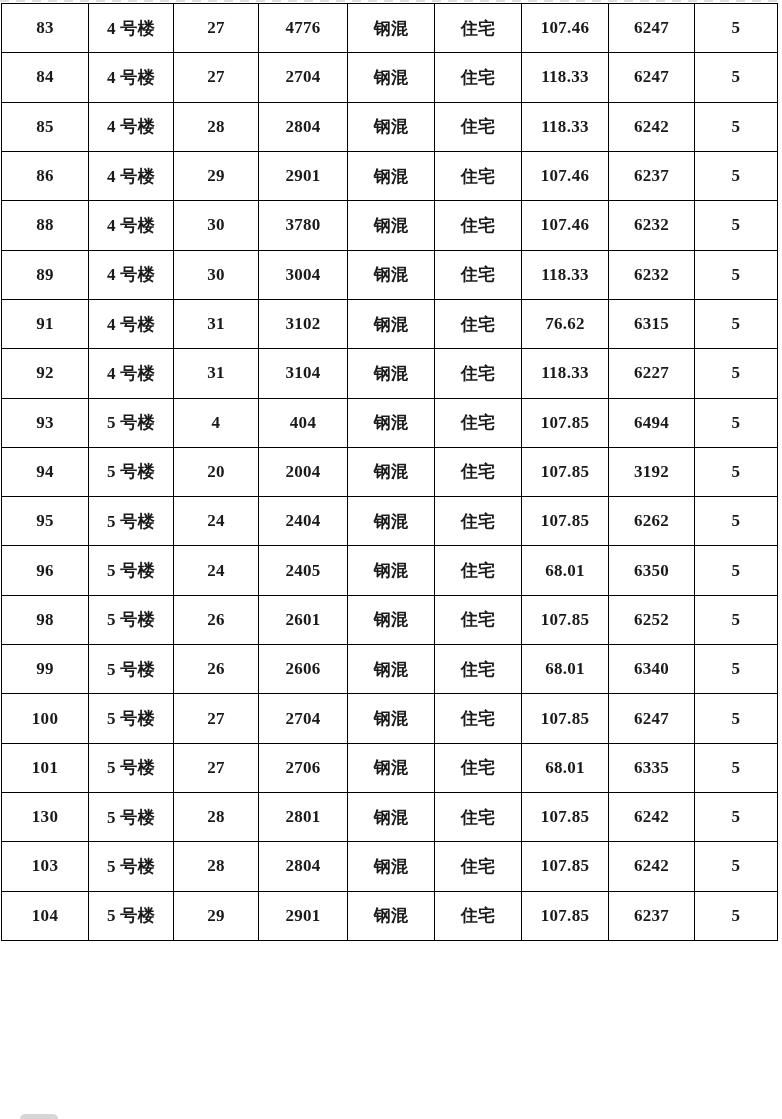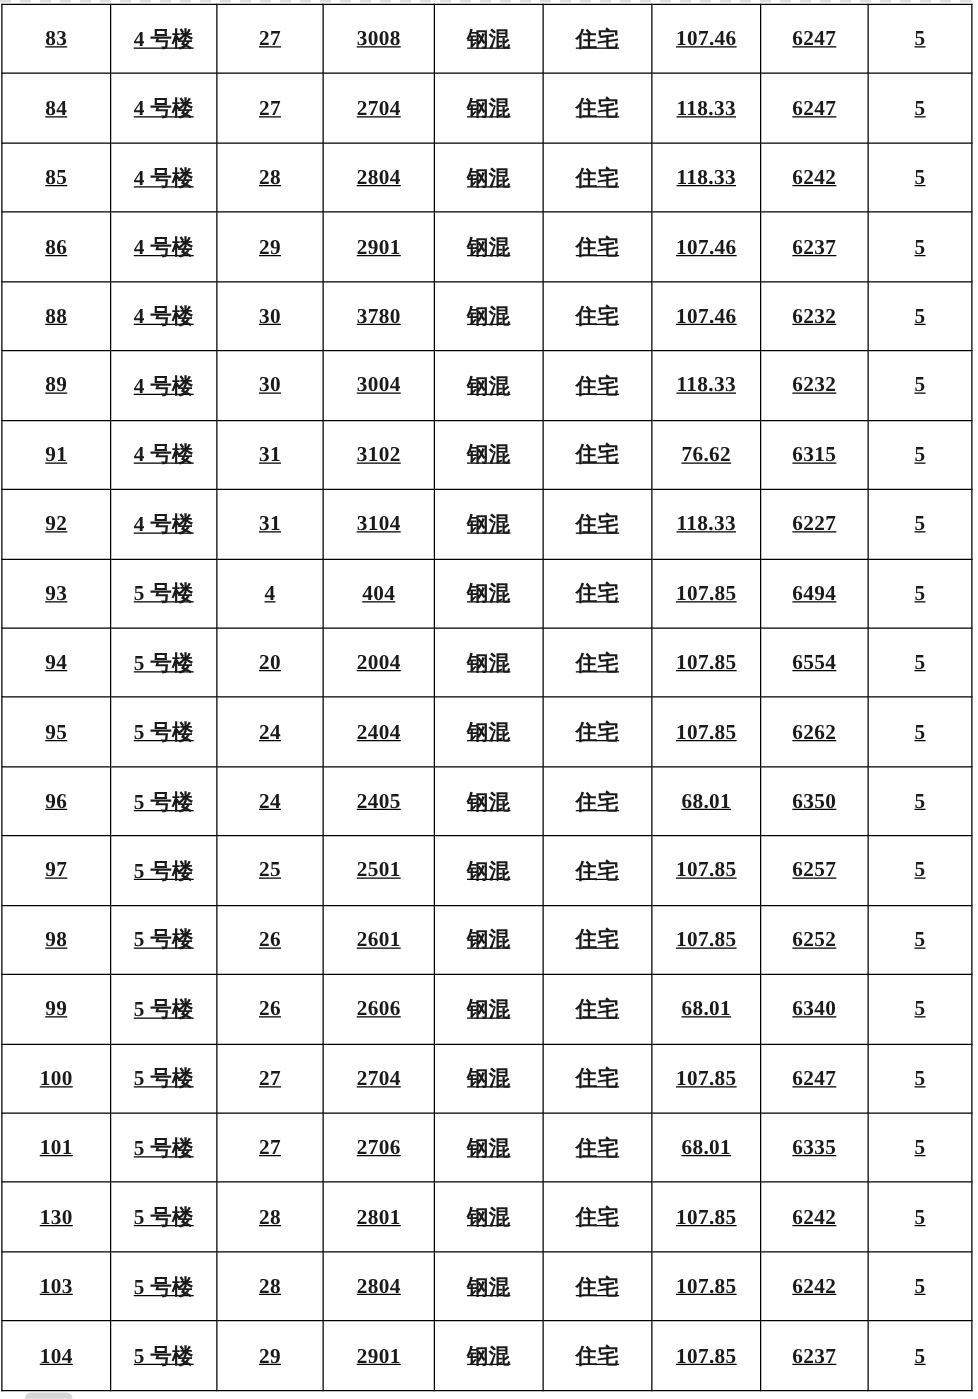--- a/index.html
+++ b/index.html
@@ -23,24 +23,23 @@
   }
   
   .top-remnant{
     position:absolute;top:0;left:0;width:782px;height:2px;
     background:repeating-linear-gradient(90deg,
       #d8d8d8 0 9px, transparent 9px 16px);
     opacity:.85;
   }
   table.price-table{
     position:absolute;left:1px;top:3px;
-    width:776px;height:1110px;
+    width:776px;height:938px;
     border-collapse:collapse;
     table-layout:fixed;
-    text-decoration:underline;
   }
   table.price-table td{
     border:1.5px solid var(--border-color);
     text-align:center;
     vertical-align:middle;
     padding:0;
     font-size:17px;
     font-weight:bold;
     color:var(--text-color);
     letter-spacing:.3px;
@@ -73,21 +72,21 @@
         <col style="width:87px">
       <col style="width:87px">
         <col style="width:86px">
         <col style="width:83px">
     </colgroup>
     <tbody id="table-body">
         <tr>
           <td>83</td>
           <td>4 号楼</td>
           <td>27</td>
-          <td>3008</td>
+          <td>4776</td>
           <td>钢混</td>
           <td>住宅</td>
           <td>107.46</td>
           <td>6247</td>
           <td>5</td>
         </tr>
         <tr>
           <td>84</td>
           <td>4 号楼</td>
           <td>27</td>
@@ -176,21 +175,21 @@
           <td>5</td>
         </tr>
         <tr>
           <td>94</td>
           <td>5 号楼</td>
           <td>20</td>
           <td>2004</td>
           <td>钢混</td>
           <td>住宅</td>
           <td>107.85</td>
-          <td>6554</td>
+          <td>3192</td>
           <td>5</td>
         </tr>
         <tr>
           <td>95</td>
           <td>5 号楼</td>
           <td>24</td>
           <td>2404</td>
           <td>钢混</td>
           <td>住宅</td>
           <td>107.85</td>
@@ -202,31 +201,20 @@
           <td>5 号楼</td>
           <td>24</td>
           <td>2405</td>
           <td>钢混</td>
           <td>住宅</td>
           <td>68.01</td>
           <td>6350</td>
           <td>5</td>
         </tr>
         <tr>
-          <td>97</td>
-          <td>5 号楼</td>
-          <td>25</td>
-          <td>2501</td>
-          <td>钢混</td>
-          <td>住宅</td>
-          <td>107.85</td>
-          <td>6257</td>
-          <td>5</td>
-        </tr>
-        <tr>
           <td>98</td>
           <td>5 号楼</td>
           <td>26</td>
           <td>2601</td>
           <td>钢混</td>
           <td>住宅</td>
           <td>107.85</td>
           <td>6252</td>
           <td>5</td>
         </tr>

